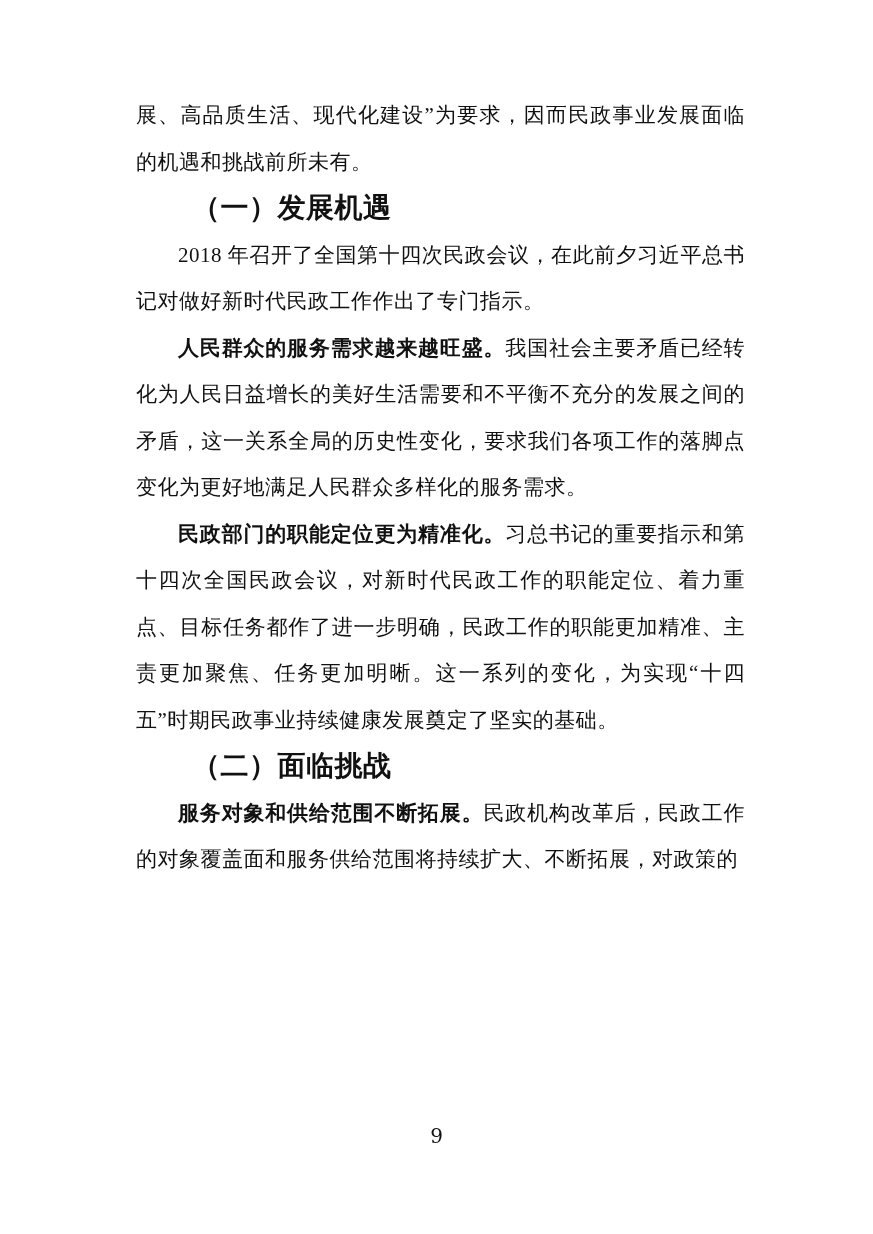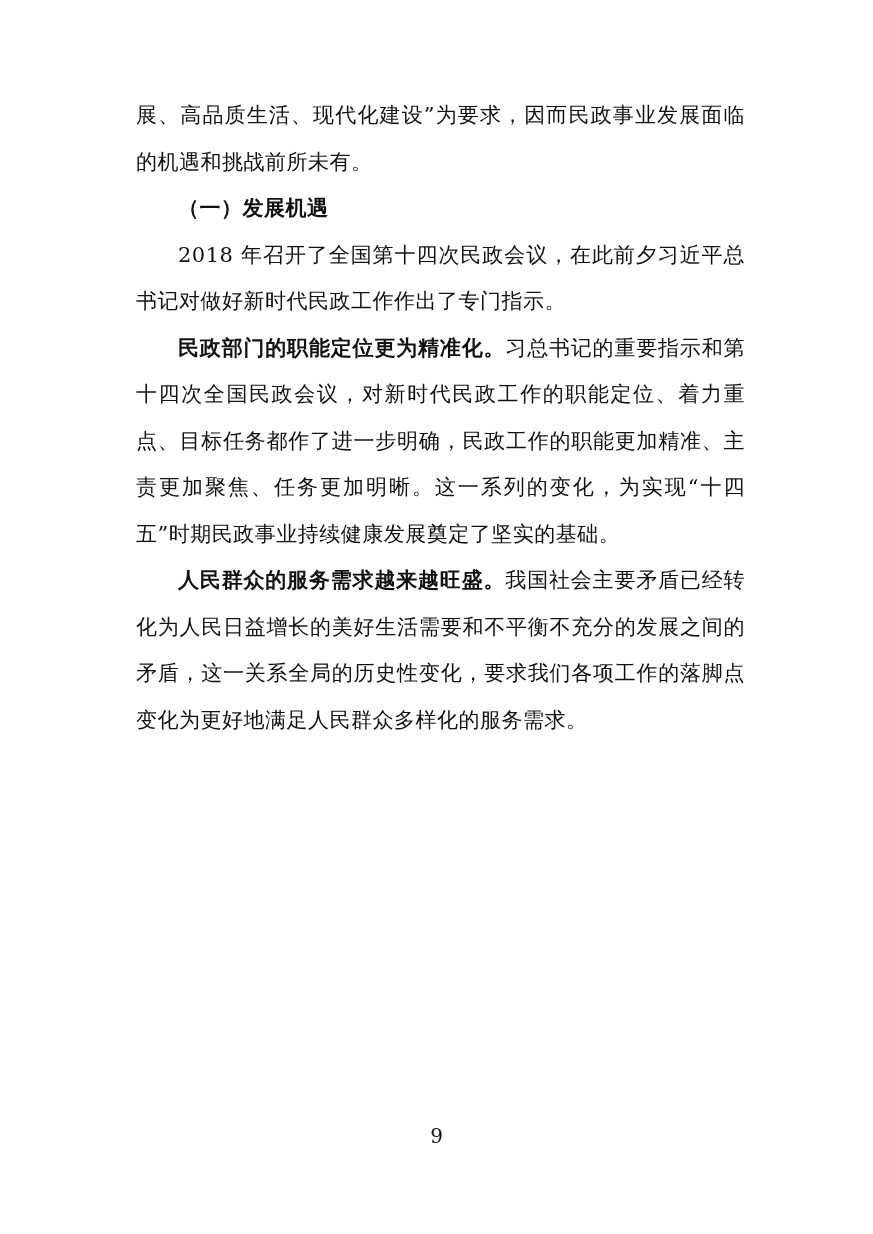--- a/index.html
+++ b/index.html
@@ -17,38 +17,39 @@
   }
   .page {
     position: absolute;
     top: 0;
     left: 0;
     width: 873px;
     height: 1186px;
     box-sizing: border-box;
     padding: 92px 128px 8px 136px;
     background: #ffffff;
+    font-family: Liberation Serif, serif;
   }
   .para {
     margin: 0;
     font-size: 21px;
     line-height: 46.5px;
     text-align: justify;
     text-justify: inter-character;
     letter-spacing: 0.5px;
   }
   .para.indent {
     text-indent: 2em;
   }
   .para b {
     font-weight: 700;
   }
   .heading {
     margin: 0;
-    font-size: 21px;
+    font-size: 28px;
     line-height: 46.5px;
     font-weight: 700;
     text-indent: 2em;
     letter-spacing: 0.5px;
   }
   .page-number {
     position: absolute;
     top: 1122px;
     left: 0;
     width: 873px;
@@ -62,22 +63,24 @@
 <body>
 
 <div class="page">
 
   <p class="para"><span>展、高品质生活、现代化建设”为要求，因而民政事业发展面临的机遇和挑战前所未有。</span></p>
 
   <p class="heading"><span>（一）发展机遇</span></p>
 
   <p class="para indent"><span>2018 年召开了全国第十四次民政会议，在此前夕习近平总书记对做好新时代民政工作作出了专门指示。</span></p>
 
+  <p class="para indent"><b>人民群众的服务需求越来越旺盛。</b><span>我国社会主要矛盾已经转化为人民日益增长的美好生活需要和不平衡不充分的发展之间的矛盾，这一关系全局的历史性变化，要求我们各项工作的落脚点变化为更好地满足人民群众多样化的服务需求。</span></p>
+
   <p class="para indent"><b>民政部门的职能定位更为精准化。</b><span>习总书记的重要指示和第十四次全国民政会议，对新时代民政工作的职能定位、着力重点、目标任务都作了进一步明确，民政工作的职能更加精准、主责更加聚焦、任务更加明晰。这一系列的变化，为实现“十四五”时期民政事业持续健康发展奠定了坚实的基础。</span></p>
 
-  <p class="para indent"><b>人民群众的服务需求越来越旺盛。</b><span>我国社会主要矛盾已经转化为人民日益增长的美好生活需要和不平衡不充分的发展之间的矛盾，这一关系全局的历史性变化，要求我们各项工作的落脚点变化为更好地满足人民群众多样化的服务需求。</span></p>
 
+  <p class="heading"><span>（二）面临挑战</span></p>
 
-
+  <p class="para indent"><b>服务对象和供给范围不断拓展。</b><span>民政机构改革后，民政工作的对象覆盖面和服务供给范围将持续扩大、不断拓展，对政策的</span></p>
 
 </div>
 
 <div class="page-number">9</div>
 
 </body></html>

